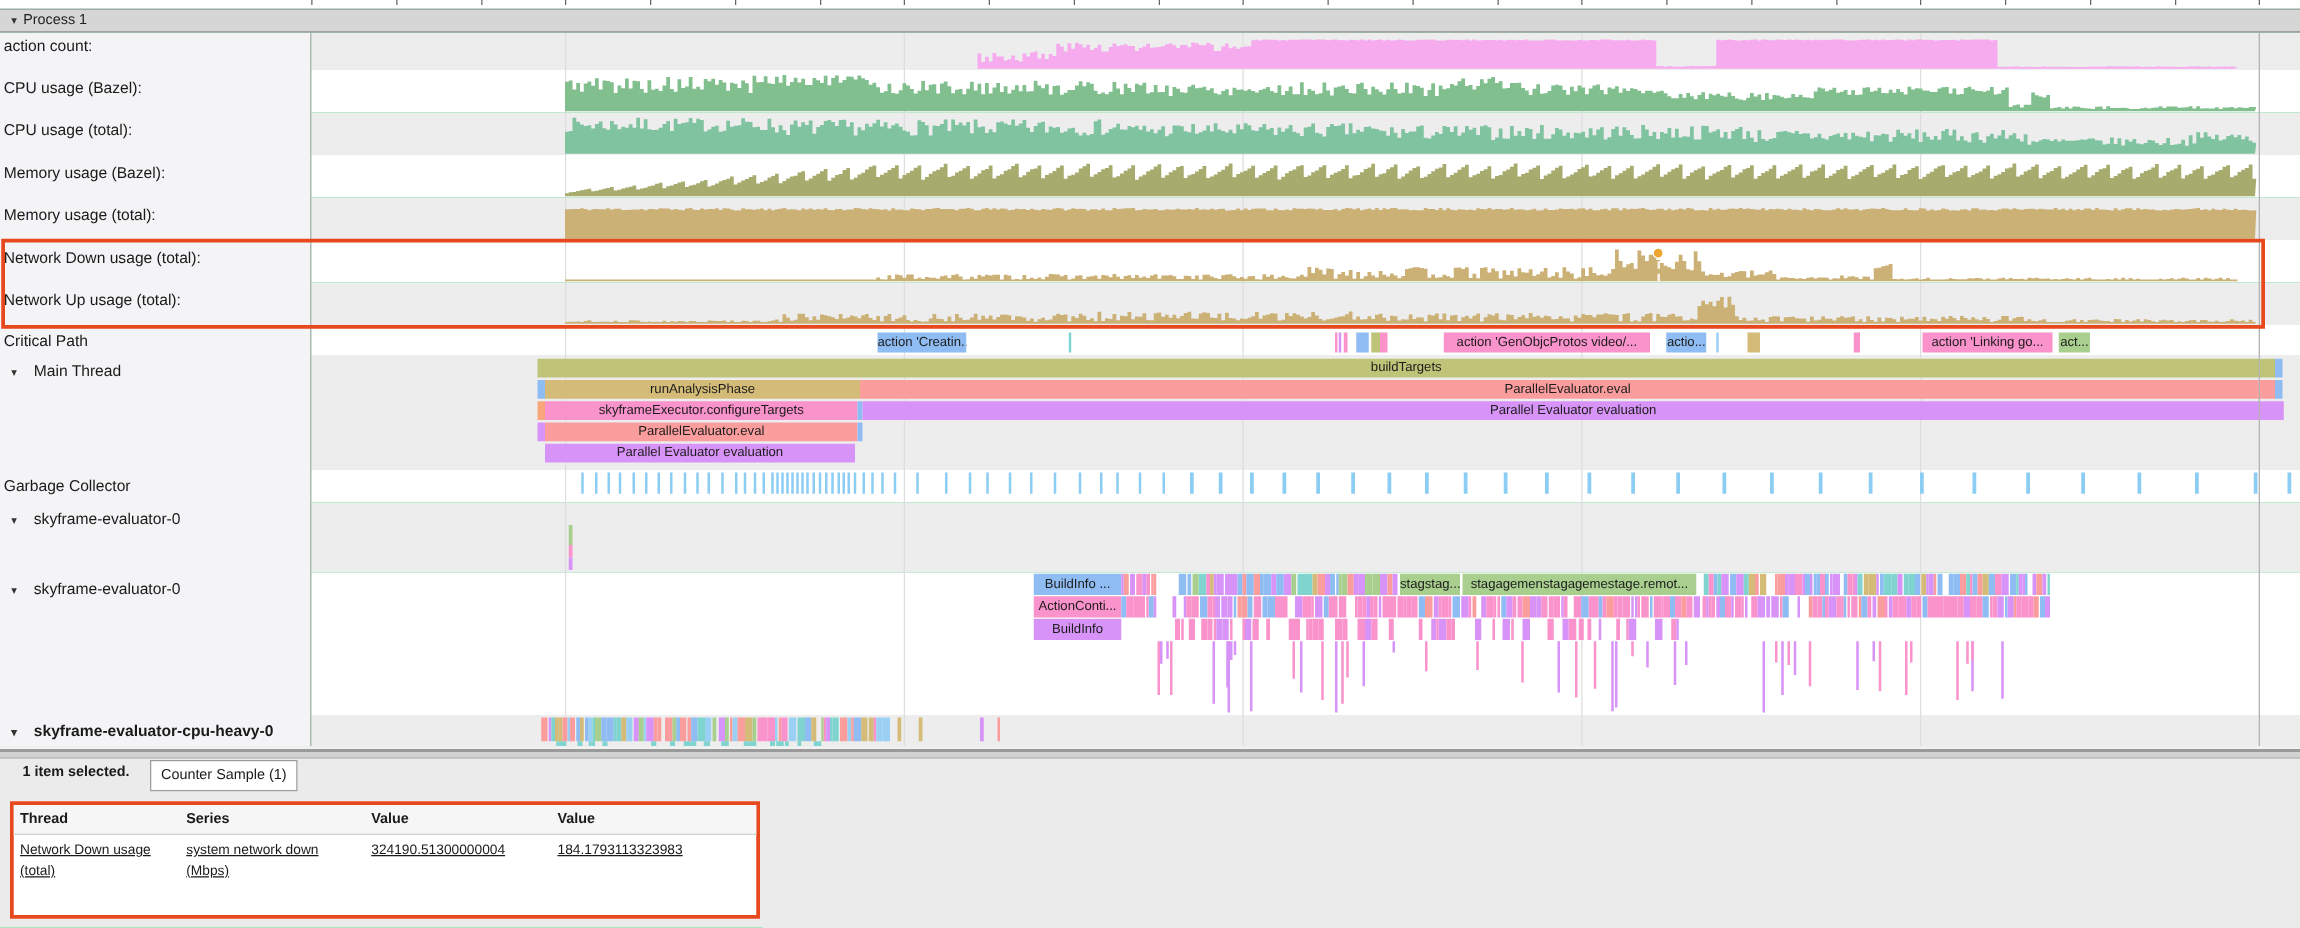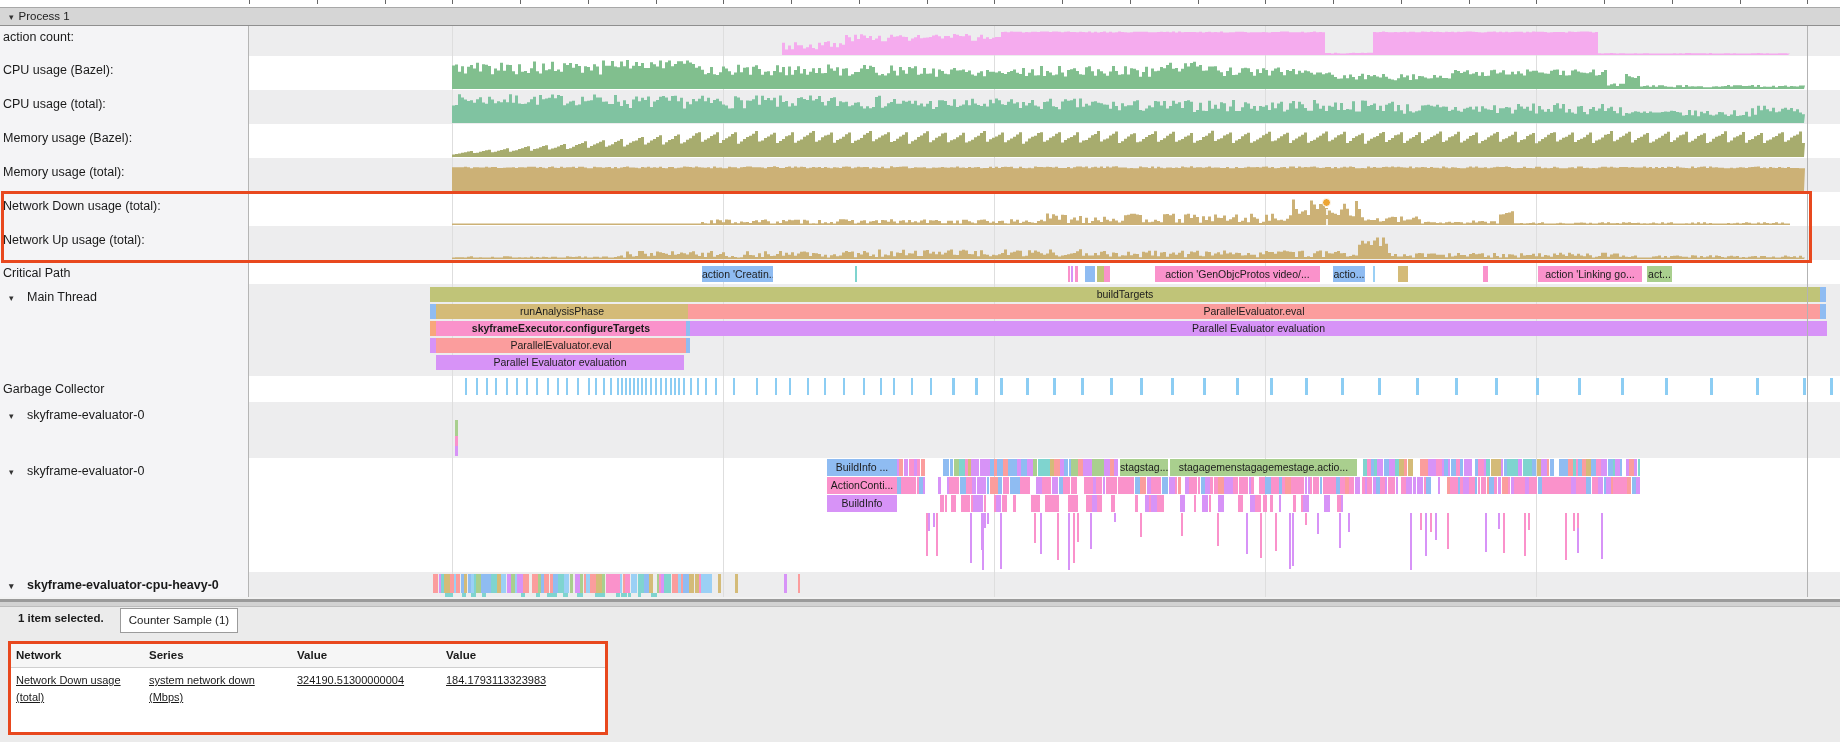--- a/index.html
+++ b/index.html
@@ -118,21 +118,21 @@
       <div class="span" style="left: 1483px; top: 266px; width: 5px; height: 16px; background: rgb(250, 146, 203); line-height: 16px;"></div>
       <div class="span" style="left: 1538px; top: 266px; width: 104px; height: 16px; background: rgb(250, 146, 203); line-height: 16px;">action 'Linking go...</div>
       <div class="span" style="left: 1647px; top: 266px; width: 25px; height: 16px; background: rgb(169, 207, 142); line-height: 16px;">act...</div>
       <div class="span" style="left: 430px; top: 287px; width: 1390px; height: 15px; background: rgb(192, 196, 120); line-height: 15px;">buildTargets</div>
       <div class="span" style="left: 1820px; top: 287px; width: 6px; height: 15px; background: rgb(143, 188, 242); line-height: 15px;"></div>
       <div class="span" style="left: 430px; top: 304px; width: 6px; height: 15px; background: rgb(143, 188, 242); line-height: 15px;"></div>
       <div class="span" style="left: 436px; top: 304px; width: 252px; height: 15px; background: rgb(212, 187, 120); line-height: 15px;">runAnalysisPhase</div>
       <div class="span" style="left: 688px; top: 304px; width: 1132px; height: 15px; background: rgb(251, 157, 157); line-height: 15px;">ParallelEvaluator.eval</div>
       <div class="span" style="left: 1820px; top: 304px; width: 6px; height: 15px; background: rgb(143, 188, 242); line-height: 15px;"></div>
       <div class="span" style="left: 430px; top: 321px; width: 6px; height: 15px; background: rgb(248, 167, 124); line-height: 15px;"></div>
-      <div class="span" style="left: 436px; top: 321px; width: 250px; height: 15px; background: rgb(250, 146, 203); line-height: 15px; font-weight: bold;">skyframeExecutor.configureTargets</div>
+      <div class="span" style="left: 436px; top: 321px; width: 250px; height: 15px; background: rgb(250, 146, 203); line-height: 15px;">skyframeExecutor.configureTargets</div>
       <div class="span" style="left: 686px; top: 321px; width: 4px; height: 15px; background: rgb(143, 188, 242); line-height: 15px;"></div>
       <div class="span" style="left: 690px; top: 321px; width: 1137px; height: 15px; background: rgb(215, 147, 247); line-height: 15px;">Parallel Evaluator evaluation</div>
       <div class="span" style="left: 430px; top: 338px; width: 6px; height: 15px; background: rgb(215, 147, 247); line-height: 15px;"></div>
       <div class="span" style="left: 436px; top: 338px; width: 250px; height: 15px; background: rgb(251, 157, 157); line-height: 15px;">ParallelEvaluator.eval</div>
       <div class="span" style="left: 686px; top: 338px; width: 4px; height: 15px; background: rgb(143, 188, 242); line-height: 15px;"></div>
       <div class="span" style="left: 436px; top: 355px; width: 248px; height: 15px; background: rgb(215, 147, 247); line-height: 15px;">Parallel Evaluator evaluation</div>
       <div class="gc-tick" style="left: 465px; top: 378px; width: 2px; height: 17px; background: rgb(140, 205, 243);"></div>
       <div class="gc-tick" style="left: 476px; top: 378px; width: 2px; height: 17px; background: rgb(140, 205, 243);"></div>
       <div class="gc-tick" style="left: 486px; top: 378px; width: 2px; height: 17px; background: rgb(140, 205, 243);"></div>
       <div class="gc-tick" style="left: 495px; top: 378px; width: 2px; height: 17px; background: rgb(140, 205, 243);"></div>
@@ -204,21 +204,21 @@
       <div class="gc-tick" style="left: 1665px; top: 378px; width: 3px; height: 17px; background: rgb(140, 205, 243);"></div>
       <div class="gc-tick" style="left: 1710px; top: 378px; width: 3px; height: 17px; background: rgb(140, 205, 243);"></div>
       <div class="gc-tick" style="left: 1756px; top: 378px; width: 3px; height: 17px; background: rgb(140, 205, 243);"></div>
       <div class="gc-tick" style="left: 1803px; top: 378px; width: 3px; height: 17px; background: rgb(140, 205, 243);"></div>
       <div class="gc-tick" style="left: 1830px; top: 378px; width: 3px; height: 17px; background: rgb(140, 205, 243);"></div>
       <div class="sliver" style="left: 455px; top: 420px; width: 3px; height: 16px; background: rgb(169, 207, 142);"></div>
       <div class="sliver" style="left: 455px; top: 436px; width: 3px; height: 10px; background: rgb(250, 146, 203);"></div>
       <div class="sliver" style="left: 455px; top: 446px; width: 3px; height: 10px; background: rgb(215, 147, 247);"></div>
       <div class="span" style="left: 827px; top: 459px; width: 70px; height: 17px; background: rgb(143, 188, 242); line-height: 17px;">BuildInfo ...</div>
       <div class="span" style="left: 1120px; top: 459px; width: 48px; height: 17px; background: rgb(169, 207, 142); line-height: 17px;">stagstag...</div>
-      <div class="span" style="left: 1170px; top: 459px; width: 187px; height: 17px; background: rgb(169, 207, 142); line-height: 17px;">stagagemenstagagemestage.actio...</div>
+      <div class="span" style="left: 1170px; top: 459px; width: 187px; height: 17px; background: rgb(169, 207, 142); line-height: 17px;">stagagemenstagagemestage.remot...</div>
       <div class="span" style="left: 827px; top: 477px; width: 70px; height: 17px; background: rgb(250, 146, 203); line-height: 17px;">ActionConti...</div>
       <div class="span" style="left: 827px; top: 495px; width: 70px; height: 17px; background: rgb(215, 147, 247); line-height: 17px;">BuildInfo</div>
       <div class="sliver" style="left: 897px; top: 459px; width: 2px; height: 17px; background: rgb(215, 147, 247);"></div>
       <div class="sliver" style="left: 899px; top: 459px; width: 4px; height: 17px; background: rgb(251, 157, 157);"></div>
       <div class="sliver" style="left: 904px; top: 459px; width: 4px; height: 17px; background: rgb(215, 147, 247);"></div>
       <div class="sliver" style="left: 909px; top: 459px; width: 5px; height: 17px; background: rgb(250, 146, 203);"></div>
       <div class="sliver" style="left: 914px; top: 459px; width: 3px; height: 17px; background: rgb(215, 147, 247);"></div>
       <div class="sliver" style="left: 917px; top: 459px; width: 3px; height: 17px; background: rgb(250, 146, 203);"></div>
       <div class="sliver" style="left: 921px; top: 459px; width: 2px; height: 17px; background: rgb(251, 157, 157);"></div>
       <div class="sliver" style="left: 923px; top: 459px; width: 2px; height: 17px; background: rgb(251, 157, 157);"></div>
@@ -694,21 +694,21 @@
       <div class="hl" style="left: 1px; top: 191px; width: 1811px; height: 72px;"></div>
       <div class="hl" style="left: 8px; top: 641px; width: 600px; height: 94px;"></div>
     </div>
 
   <div class="bottom">
     <div class="divider"></div>
     <div class="sel-text">1 item selected.</div>
     <div class="tab">Counter Sample (1)</div>
     <div class="btable">
       <div class="hdr"></div>
-      <div class="hcell c1">Network</div>
+      <div class="hcell c1">Thread</div>
       <div class="hcell c2">Series</div>
       <div class="hcell c3">Value</div>
       <div class="hcell c4">Value</div>
       <div>
         <div class="cell c1">Network Down usage (total)</div>
         <div class="cell c2">system network down (Mbps)</div>
         <div class="cell c3">324190.51300000004</div>
         <div class="cell c4">184.1793113323983</div>
       </div>
     </div>

